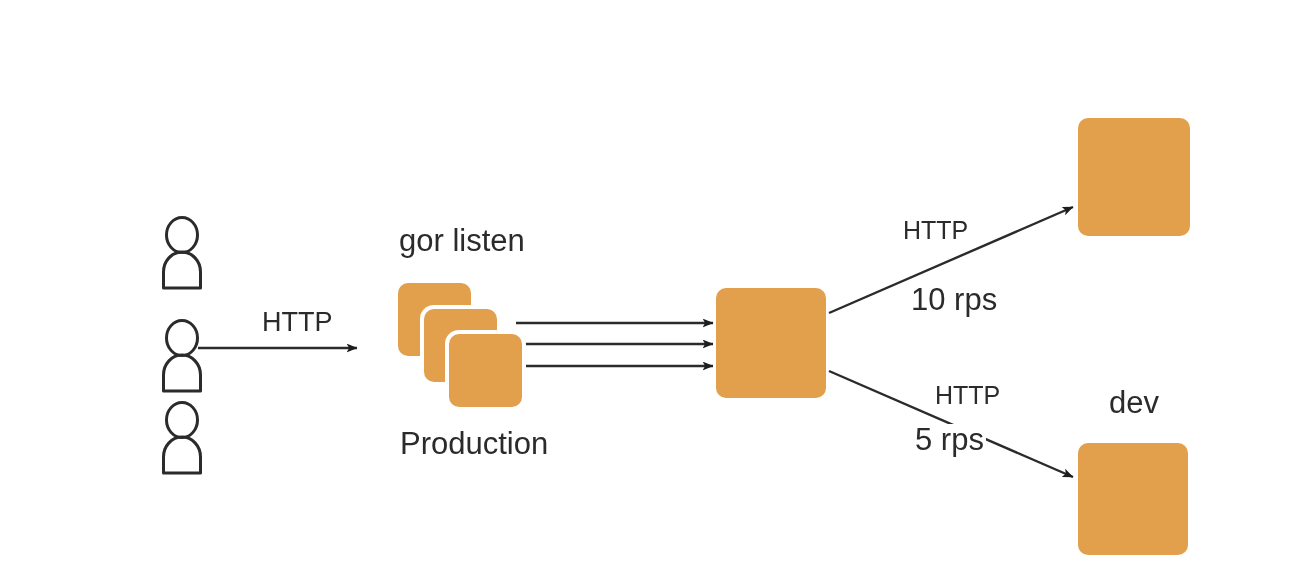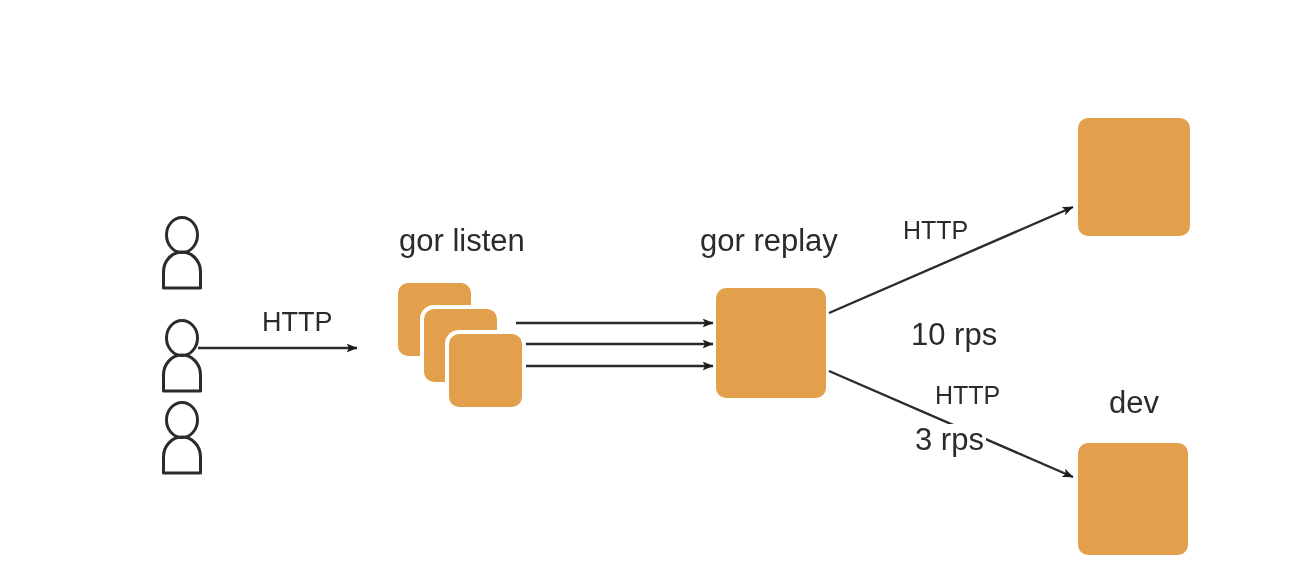--- a/index.html
+++ b/index.html
@@ -97,27 +97,27 @@
   <div class="node-box" style="left:716px; top:288px; width:110px; height:110px; z-index:4;"></div>
 
   <div class="node-box" style="left:1078px; top:118px; width:112px; height:118px; z-index:4;"></div>
 
   <div class="node-box" style="left:1078px; top:443px; width:110px; height:112px; z-index:4;"></div>
 
   <div class="label label-md" style="left:262px; top:309px; z-index:6;">HTTP</div>
 
   <div class="label label-lg" style="left:399px; top:225px; z-index:6;text-align:right;">gor listen</div>
 
+  <div class="label label-lg" style="left:400px; top:428px; z-index:6;">Production</div>
 
-  <div class="label label-lg" style="left:700px; top:225px; z-index:6;">gor replay</div>
 
 
   <div class="label label-lg" style="left:1085px; top:387px; z-index:6;margin-left:24px;">dev</div>
 
   <div class="label label-sm" style="left:903px; top:218px; z-index:6;">HTTP</div>
 
-  <div class="label label-lg" style="left:909px; top:284px; background:#ffffff; padding:0 2px; z-index:6;margin-top:35px;">10 rps</div>
+  <div class="label label-lg" style="left:909px; top:284px; background:#ffffff; padding:0 2px; z-index:6;">10 rps</div>
 
   <div class="label label-sm" style="left:933px; top:383px; background:#ffffff; padding:0 2px; z-index:6;">HTTP</div>
 
-  <div class="label label-lg" style="left:913px; top:424px; background:#ffffff; padding:0 2px; z-index:6;">3 rps</div>
+  <div class="label label-lg" style="left:913px; top:424px; background:#ffffff; padding:0 2px; z-index:6;">5 rps</div>
 
 </div>
 
 </body></html>

